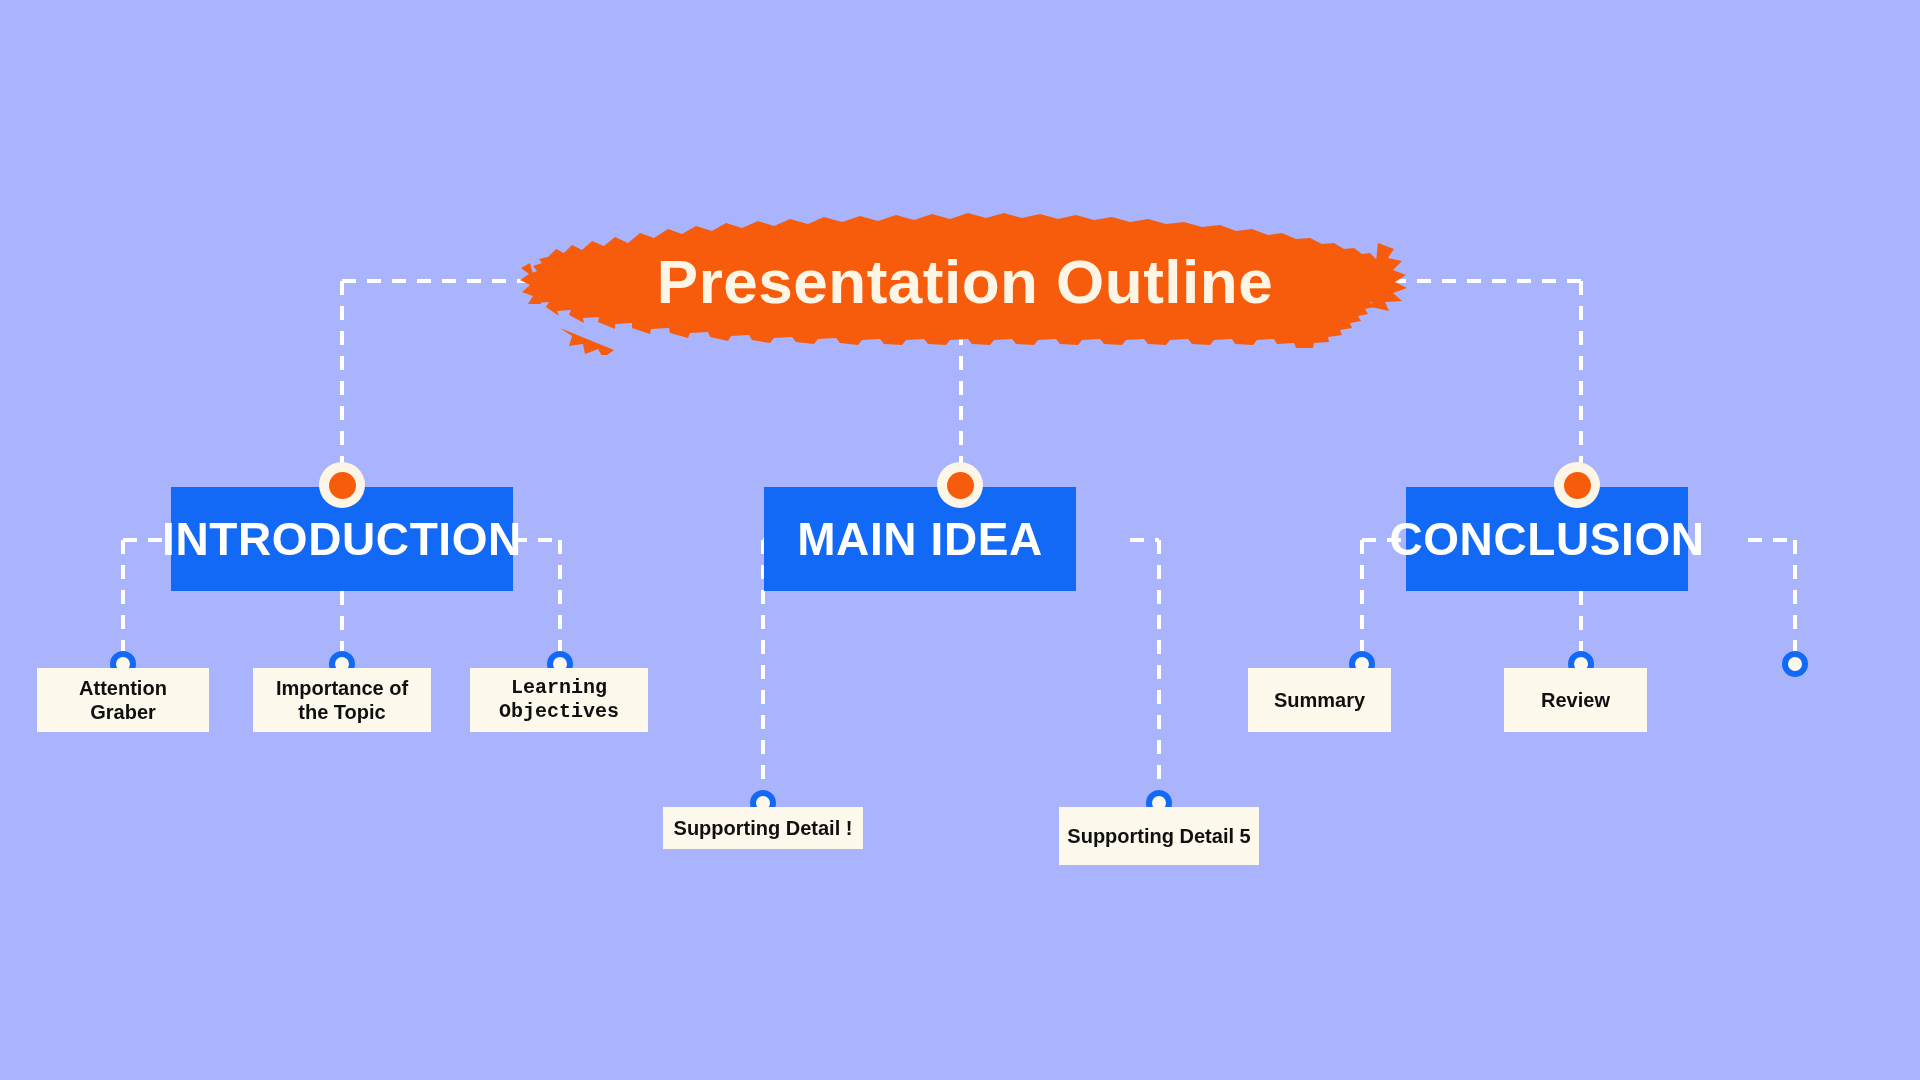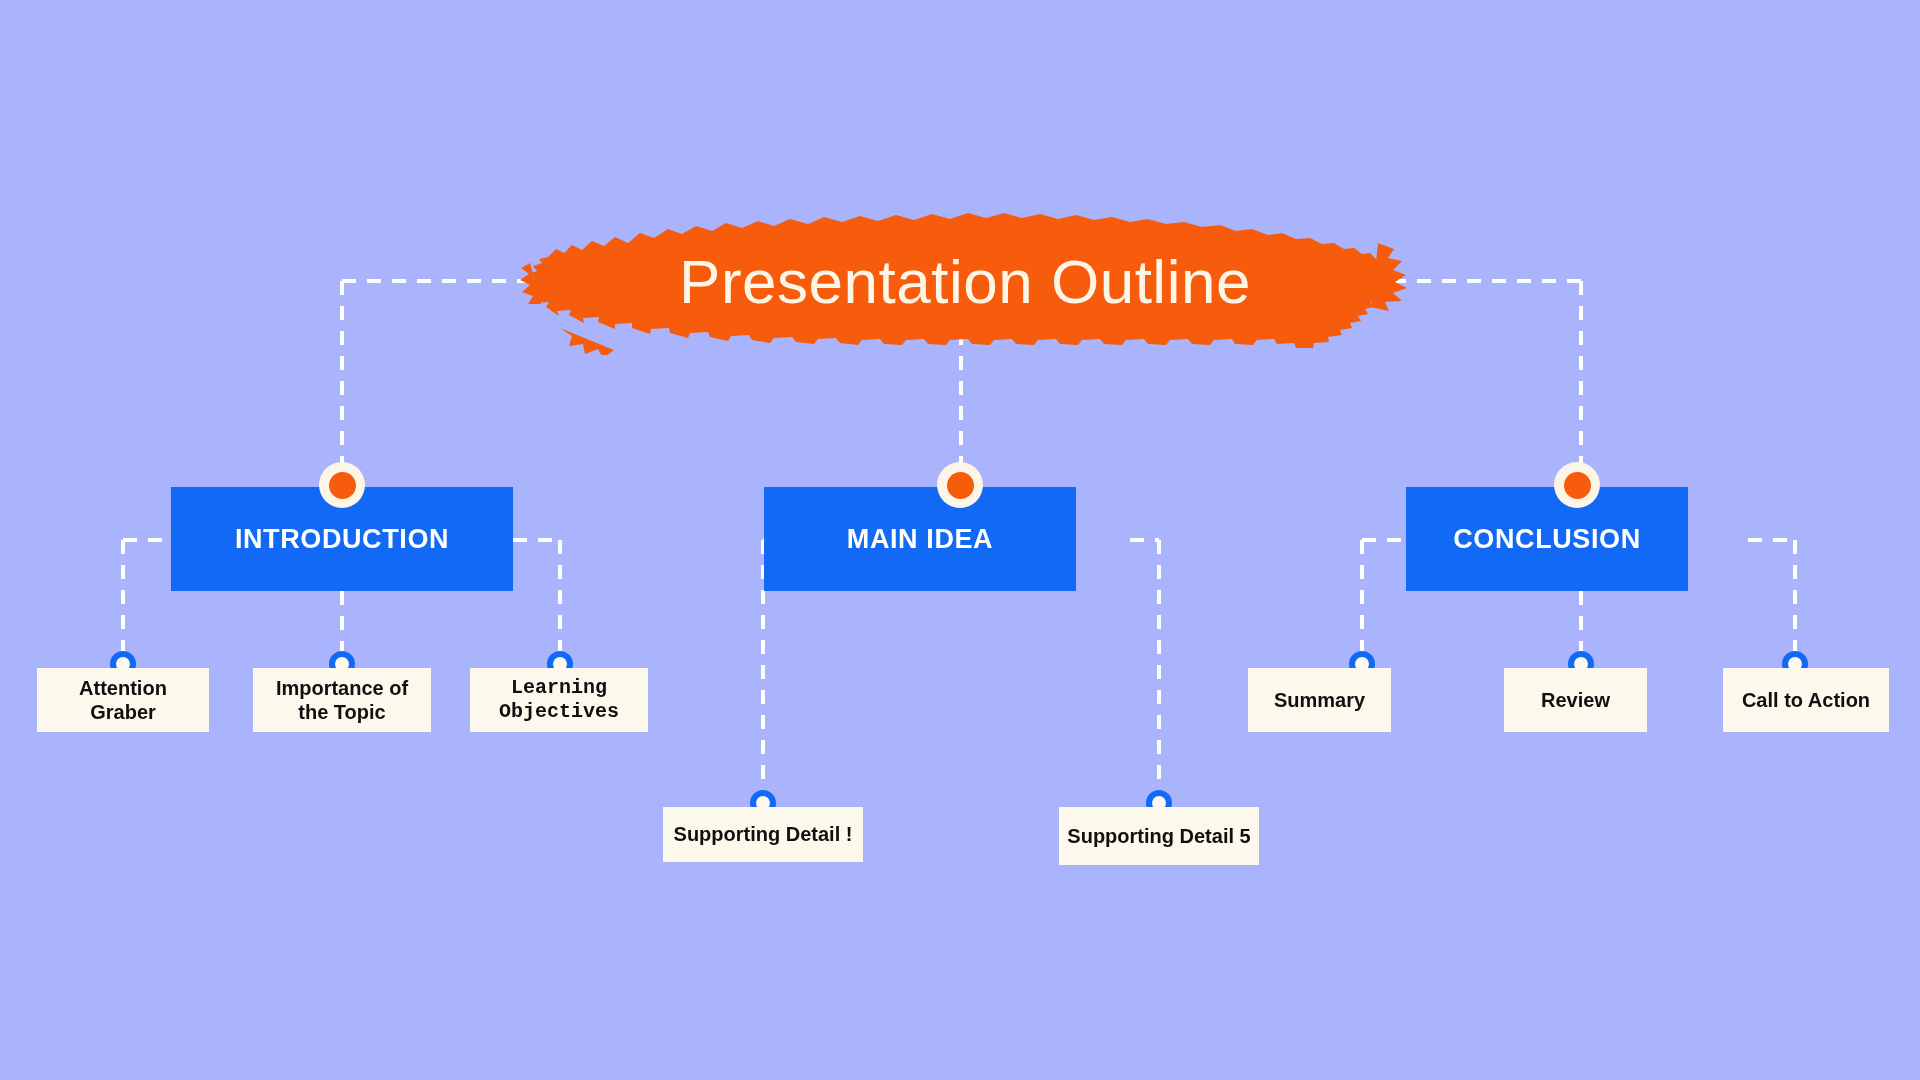--- a/index.html
+++ b/index.html
@@ -51,39 +51,39 @@
     position: absolute;
     left: 0;
     top: 0;
     width: 890px;
     height: 150px;
     display: flex;
     align-items: center;
     justify-content: center;
     color: #fdf6e6;
     font-size: 62px;
-    font-weight: 400;
+    font-weight: 700;
     letter-spacing: 0.5px;
     line-height: 1;
     text-align: center;
     padding-top: 4px;
   }
 
   
   .section-box {
     position: absolute;
     height: 104px;
     background: #1269f5;
     display: flex;
     align-items: center;
     justify-content: center;
   }
   .section-label {
     color: #ffffff;
-    font-size: 27px;
+    font-size: 46px;
     font-weight: 700;
     letter-spacing: 0.6px;
     white-space: nowrap;
   }
 
   
   .orange-node {
     position: absolute;
     width: 46px;
     height: 46px;
@@ -219,21 +219,21 @@
     <span class="leaf-label" style="white-space:pre-line;">Learning
 Objectives</span>
   </div>
 
   <div class="section-box" style="left:764px; top:487px; width:312px;">
     <span class="section-label">MAIN IDEA</span>
   </div>
   <div class="orange-node" style="left:937px; top:462px;"></div>
 
   <div class="ring-node" style="left:750px; top:790px;"></div>
-  <div class="leaf-box" style="left:663px; top:807px; width:200px; height:55px;">
+  <div class="leaf-box" style="left:663px; top:807px; width:200px; height:42px;">
     <span class="leaf-label">Supporting Detail !</span>
   </div>
 
   <div class="ring-node" style="left:1146px; top:790px;"></div>
   <div class="leaf-box" style="left:1059px; top:807px; width:200px; height:58px;">
     <span class="leaf-label">Supporting Detail 5</span>
   </div>
 
   <div class="section-box" style="left:1406px; top:487px; width:282px;">
     <span class="section-label">CONCLUSION</span>
@@ -244,17 +244,14 @@
   <div class="leaf-box" style="left:1248px; top:668px; width:143px; height:64px;">
     <span class="leaf-label">Summary</span>
   </div>
 
   <div class="ring-node" style="left:1568px; top:651px;"></div>
   <div class="leaf-box" style="left:1504px; top:668px; width:143px; height:64px;">
     <span class="leaf-label">Review</span>
   </div>
 
   <div class="ring-node" style="left:1782px; top:651px;"></div>
-  <div class="leaf-box" style="left:1723px; top:668px; width:166px; height:64px;">
-    <span class="leaf-label">Call to Action</span>
-  </div>
 
 </div>
 
 </body></html>

